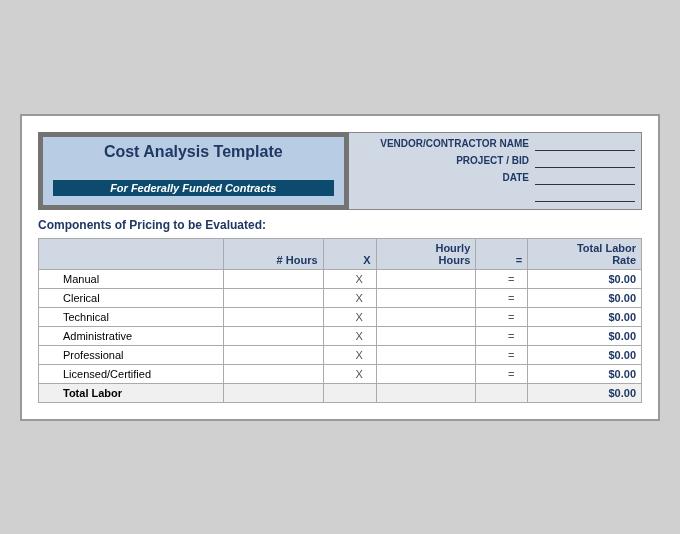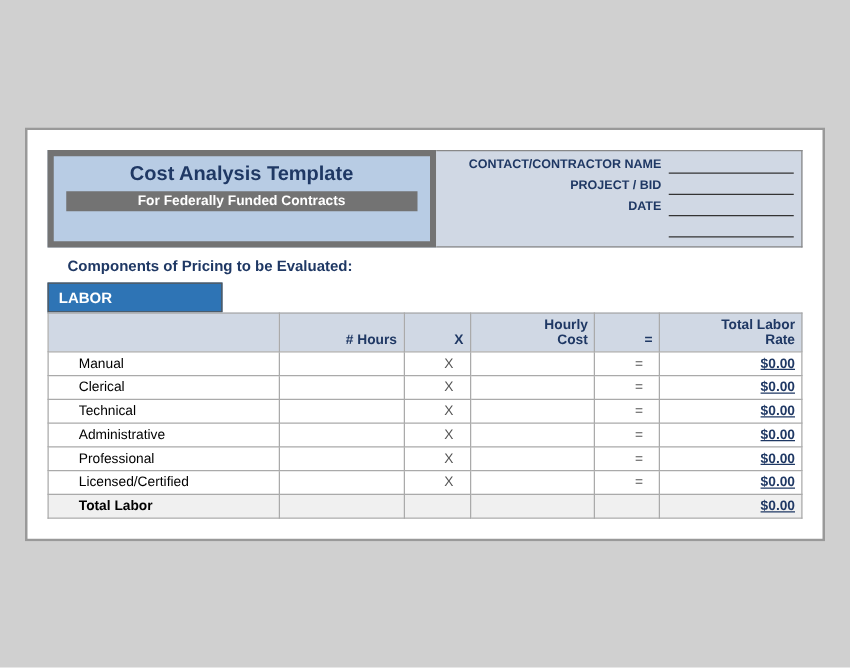--- a/index.html
+++ b/index.html
@@ -34,24 +34,25 @@
     }
     .title-block .main-title {
       font-size: 16px;
       font-weight: bold;
       color: #1f3864;
     }
     .title-block .sub-title {
       font-size: 11px;
       font-weight: bold;
       color: #1f3864;
-      background: #737373;
+      background: #0c4a6e;
       color: white;
-      margin-top: 4px;
+      margin-top: 19px;
       padding: 2px 4px;
+      font-style: italic;
     }
     .vendor-block {
       flex: 1;
       background: #d0d8e4;
       border: 1px solid #888;
       border-left: none;
       padding: 4px 6px;
     }
     .vendor-row {
       display: flex;
@@ -70,21 +71,21 @@
     .vendor-input {
       width: 100px;
       height: 14px;
       border: none;
       border-bottom: 1px solid #333;
       background: transparent;
       font-size: 10px;
     }
     
     .components-row {
-      margin: 6px 16px;
+      margin: 6px 0;
       font-weight: bold;
       font-size: 12px;
       color: #1f3864;
     }
     
     .labor-header {
       background: #2e74b5;
       color: white;
       font-weight: bold;
       font-size: 12px;
@@ -130,65 +131,63 @@
       border: none;
       font-size: 11px;
       background: transparent;
     }
     .total-row td {
       font-weight: bold;
       background: #f0f0f0;
     }
     .dollar-val {
       font-weight: bold;
-      text-decoration: underline;
     }
   </style>
 </head>
 <body>
 
 <div class="page">
 
   <div class="top-section">
     <div class="title-block">
       <div class="main-title">Cost Analysis Template</div>
       <div class="sub-title">For Federally Funded Contracts</div>
     </div>
     <div class="vendor-block">
       <div class="vendor-row">
-        <span class="vendor-label">CONTACT/CONTRACTOR NAME</span>
+        <span class="vendor-label">VENDOR/CONTRACTOR NAME</span>
         <input class="vendor-input" type="text" style="">
       </div>
       <div class="vendor-row">
         <span class="vendor-label">PROJECT / BID</span>
         <input class="vendor-input" type="text" style="">
       </div>
       <div class="vendor-row">
         <span class="vendor-label">DATE</span>
         <input class="vendor-input" type="text" style="">
       </div>
       <div class="vendor-row">
         <input class="vendor-input" type="text" style="">
       </div>
     </div>
   </div>
 
   <div class="components-row">Components of Pricing to be Evaluated:</div>
 
-  <div class="labor-header">LABOR</div>
 
   <table class="labor-table">
     <thead>
       <tr>
         <th class="col-label"></th>
         <th class="col-hours"># Hours</th>
         <th class="col-x">X</th>
         <th class="col-rate">
           <span>Hourly</span><br>
-          <span>Cost</span>
+          <span>Hours</span>
         </th>
         <th class="col-eq">=</th>
         <th class="col-total">
           <span>Total Labor</span><br>
           <span>Rate</span>
         </th>
       </tr>
     </thead>
     <tbody id="labor-rows">
     <tr>

